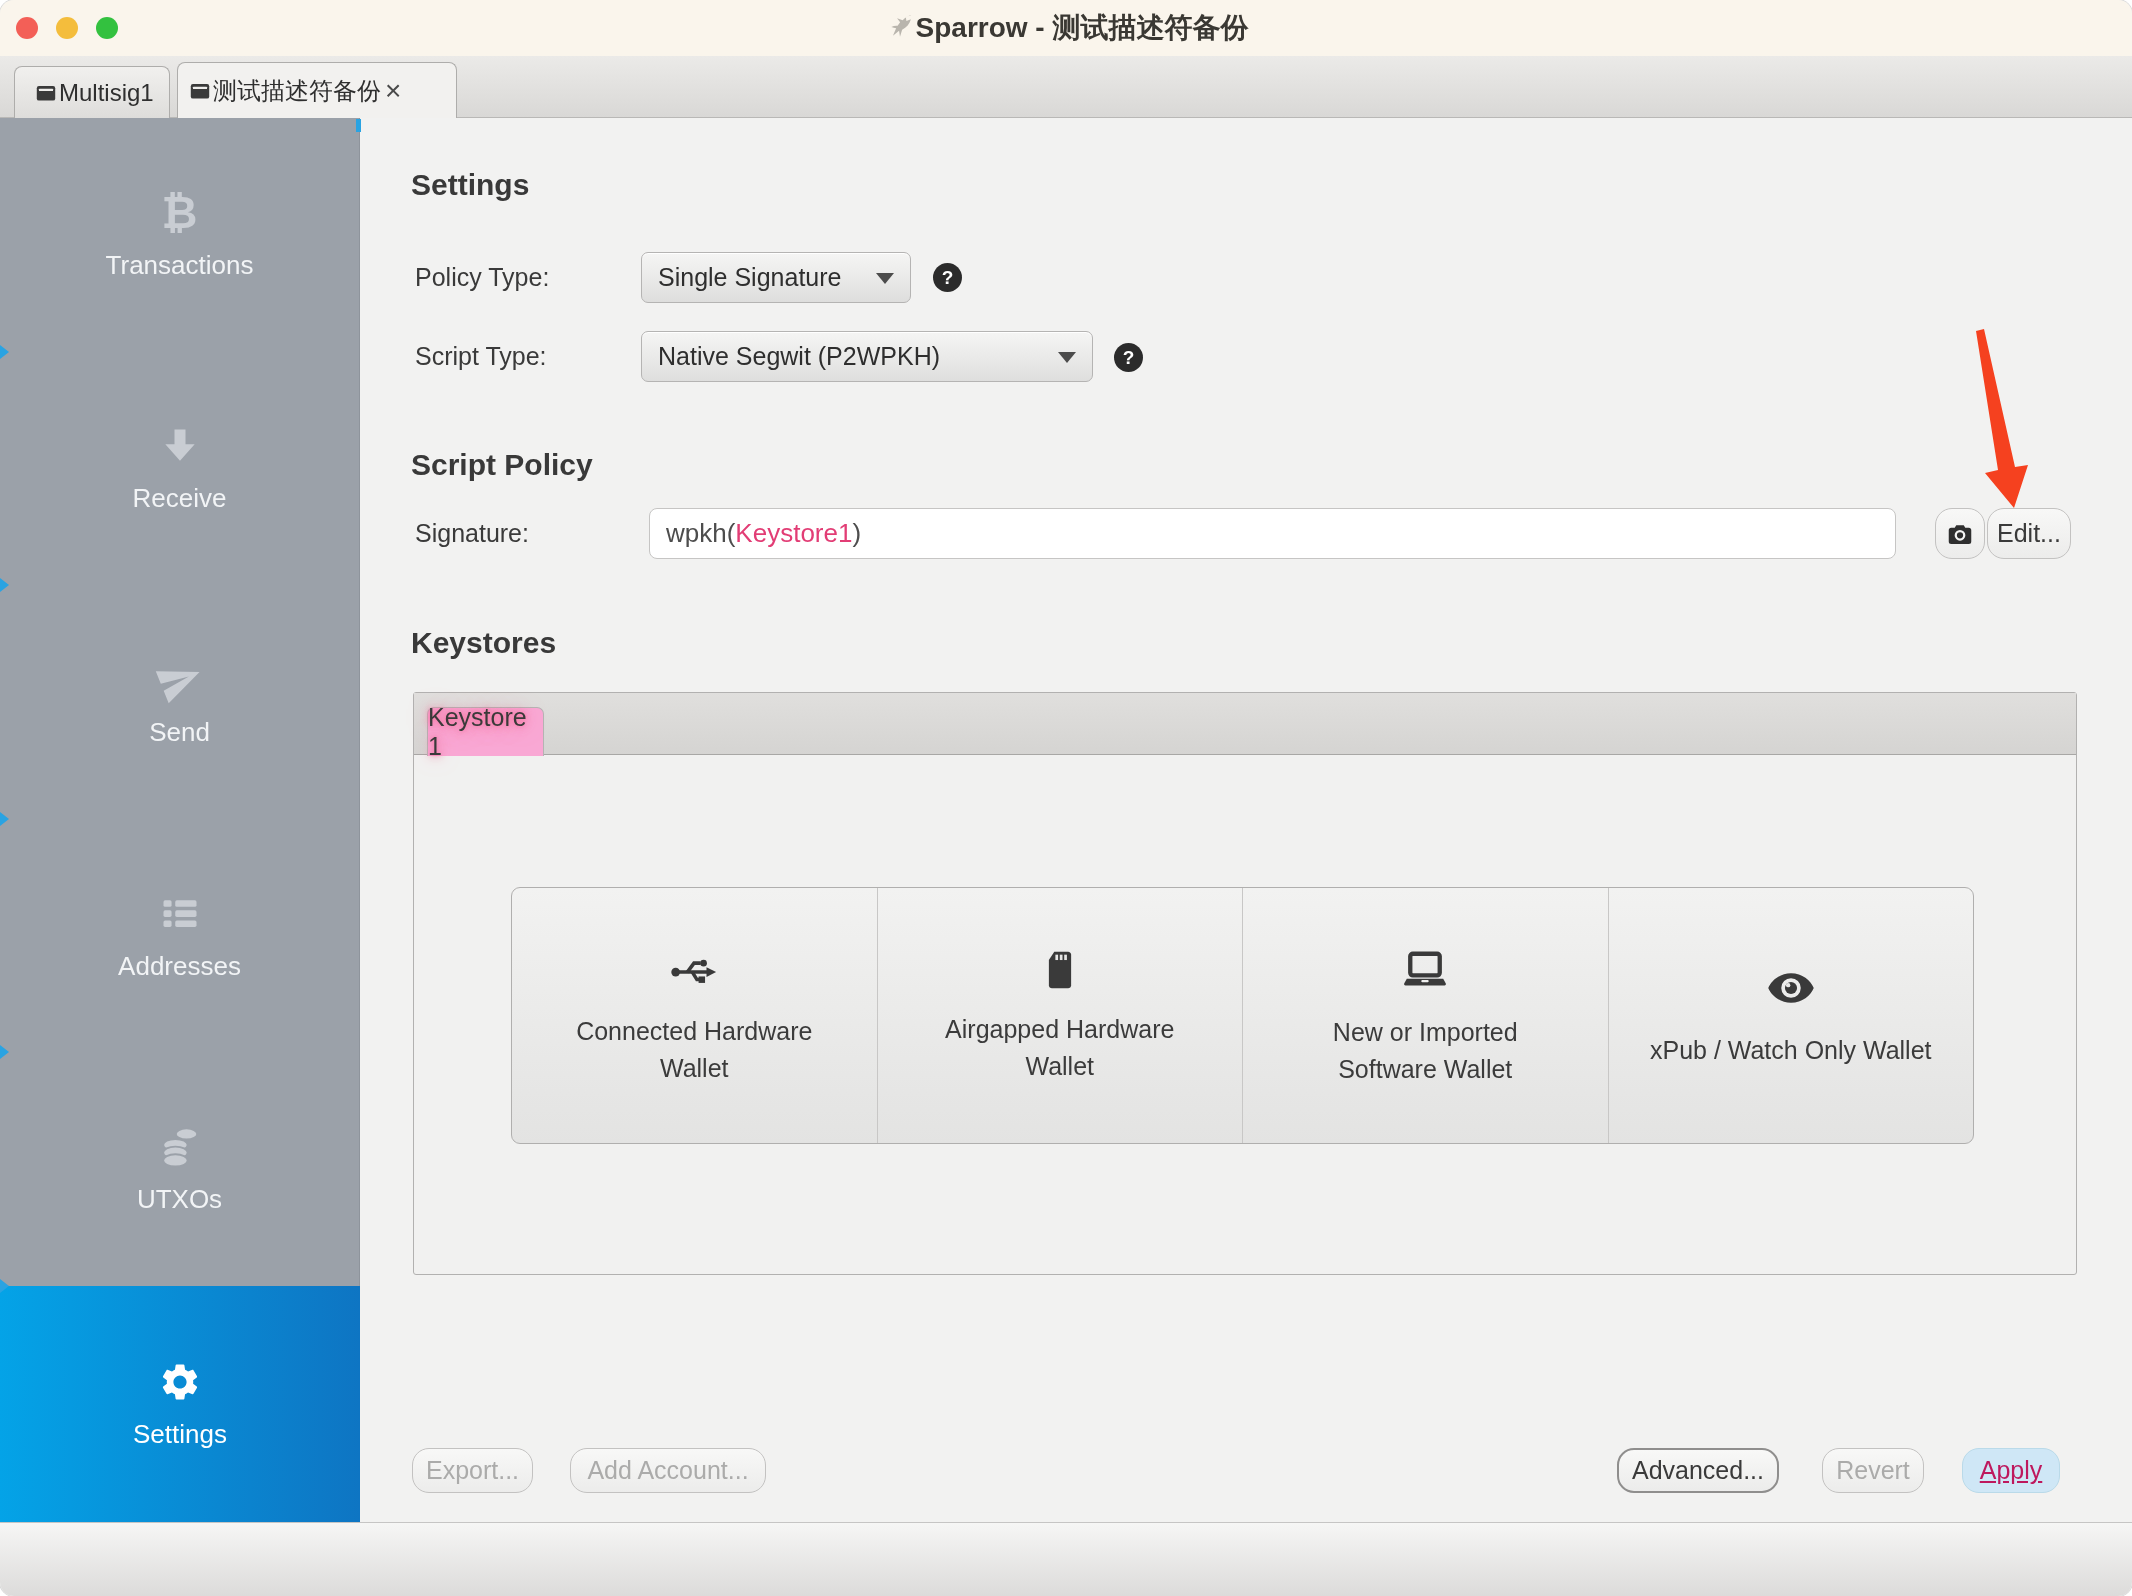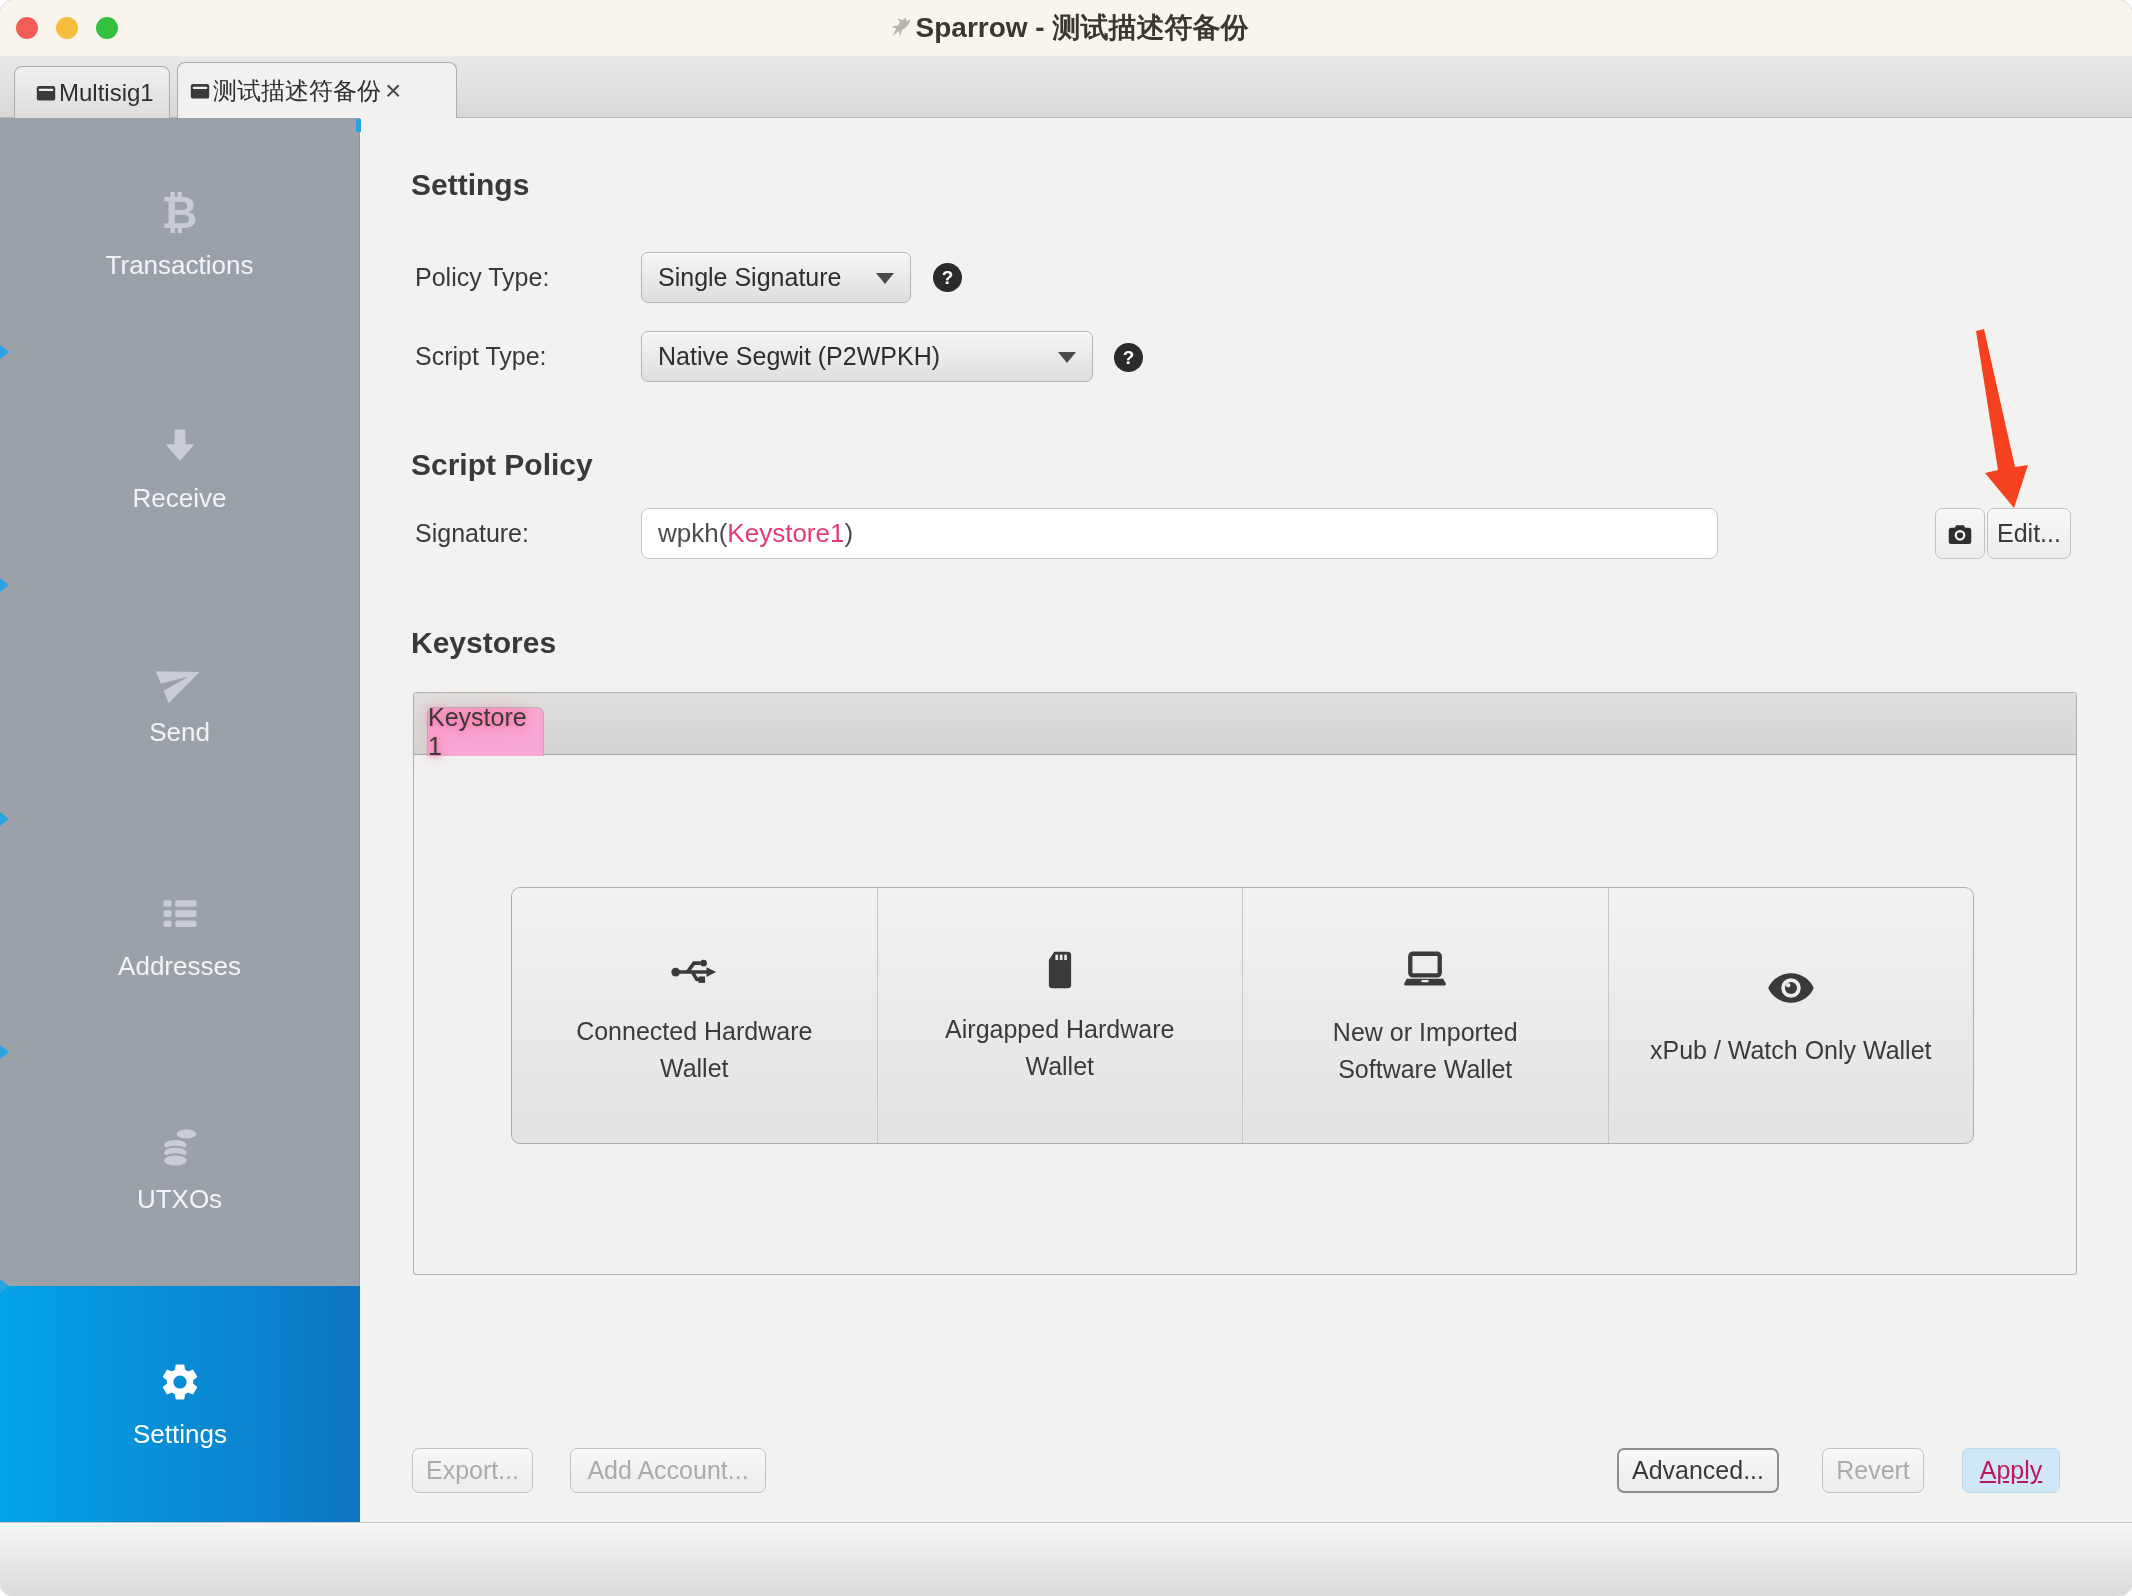--- a/index.html
+++ b/index.html
@@ -52,21 +52,21 @@
           box-shadow:inset 0 1px 0 #fff;display:flex;align-items:center;
           padding:0 46px 0 16px;font-size:25px;color:#2e2e2e;}
   .select .arrow{position:absolute;right:16px;top:50%;margin-top:-5px;width:0;height:0;
           border-left:9px solid transparent;border-right:9px solid transparent;border-top:11px solid #4c4c4c;}
   .help{position:absolute;width:29px;height:29px;border-radius:50%;background:#2b2b2b;color:#fff;
         display:flex;align-items:center;justify-content:center;font-size:19px;font-weight:bold;}
   .field{position:absolute;height:51px;background:#fff;border:1.5px solid #c6c5c4;border-radius:8px;
          display:flex;align-items:center;padding:0 16px;font-family:"DejaVu Sans Mono",monospace;
          font-size:26px;color:#4d4d4d;}
   .field .ks{color:#e23d75;}
-  .btn{position:absolute;height:45px;border:1px solid #c3c2c1;border-radius:7px;
+  .btn{position:absolute;height:45px;border:1px solid #c3c2c1;border-radius:17px;
        background:linear-gradient(#f8f8f7,#ececeb);display:flex;align-items:center;justify-content:center;
        font-size:25px;color:#3a3a3a;}
   .btn-tool{height:51px;}
   .btn-disabled{color:#ababaa;}
   .btn-default{border:2px solid #8f8e8d;}
   .btn-apply{background:#cfe7f6;border:1px solid #badae9;color:#be185d;text-decoration:underline;}
 
   
   .panel{position:absolute;left:52px;top:574px;width:1664px;height:583px;border:1.5px solid #b2b1b0;
          border-radius:3px;background:#f1f1f0;}
@@ -212,21 +212,21 @@
     <div class="form-label" style="left:54px;top:213px">Script Type:</div>
     <div class="select" style="left:280px;top:213px;width:452px">
       <span>Native Segwit (P2WPKH)</span>
       <span class="arrow"></span>
     </div>
     <div class="help" style="left:753px;top:225px">?</div>
 
     <div class="h1" style="left:50px;top:330px">Script Policy</div>
 
     <div class="form-label" style="left:54px;top:390px">Signature:</div>
-    <div class="field" style="left:280px;top:390px;width:1077px">
+    <div class="field" style="left:288px;top:390px;width:1247px">
       <span>wpkh(</span>
         <span class="ks">Keystore1</span>
         <span>)</span>
     </div>
     <div class="btn btn-tool" style="left:1574px;top:390px;width:50px">
       <span>
         <svg width="30" height="30" viewBox="0 0 24 24">
             <path fill="#2f2f2f" d="M9 5L7.8 7H5a2 2 0 0 0-2 2v9a2 2 0 0 0 2 2h14a2 2 0 0 0 2-2V9a2 2 0 0 0-2-2h-2.8L15 5H9z"></path>
             <circle cx="12" cy="13" r="3.4" fill="none" stroke="#f5f5f4" stroke-width="1.8"></circle>
           </svg>

